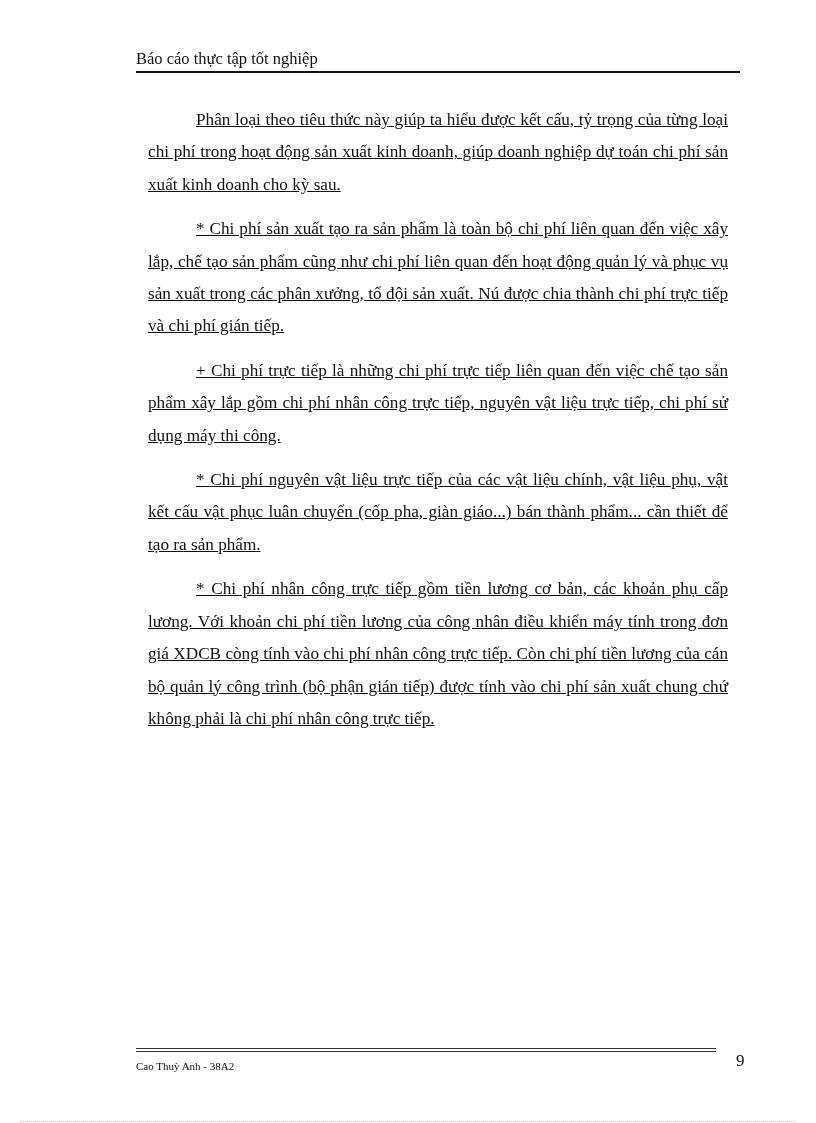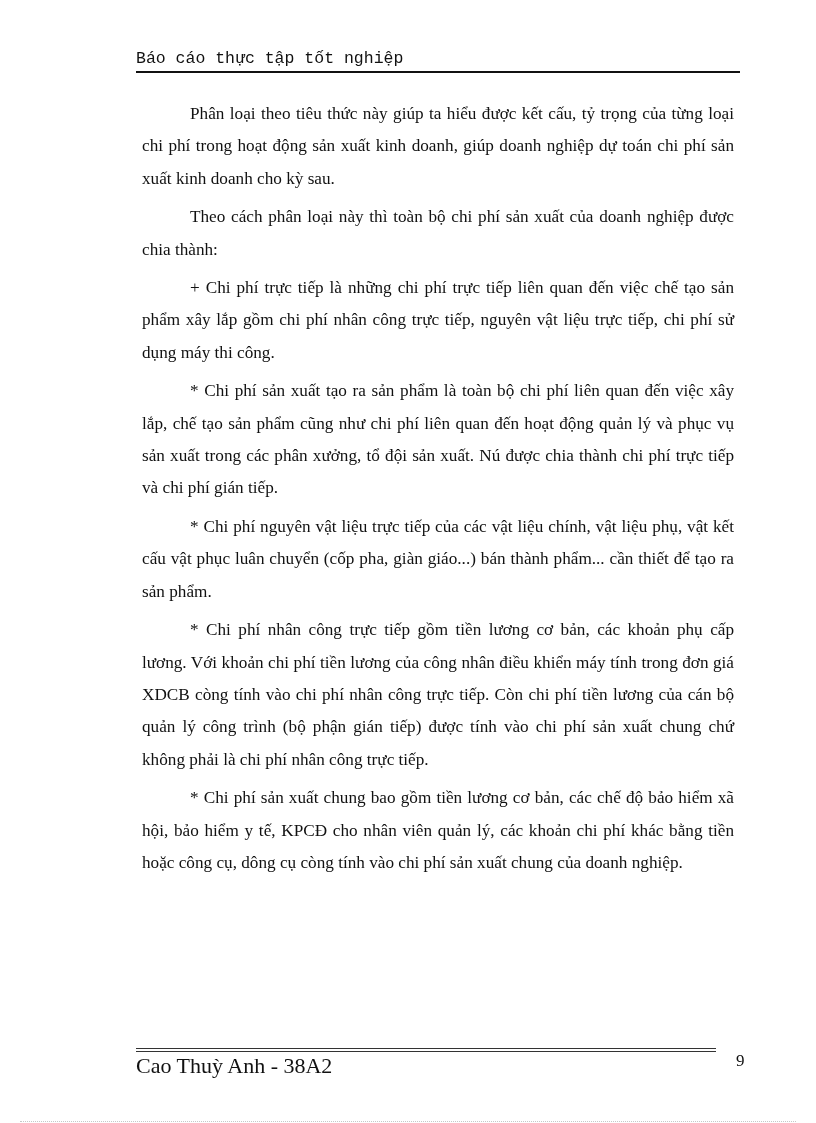--- a/index.html
+++ b/index.html
@@ -1,43 +1,41 @@
 <!DOCTYPE html>
 <html><head>
   <meta charset="utf-8">
   <style>
     html, body { margin: 0; padding: 0; background: #ffffff; }
     body { width: 816px; height: 1123px; position: relative; overflow: hidden;
            font-family: "Liberation Serif", "DejaVu Serif", serif; color: #111; }
-    .header { position: absolute; left: 136px; top: 48px; width: 604px; font-family: Liberation Mono, monospace; }
+    .header { position: absolute; left: 136px; top: 48px; width: 604px; }
     .header-title { font-size: 16.5px; line-height: 22px; display: block; }
     .header-rule { position: absolute; left: 0; top: 23px; width: 604px; height: 2px; background: #111; }
     .body { position: absolute; left: 136px; top: 92px; width: 604px; font-size: 17.2px; line-height: 32.4px; }
-    .para { margin: 6px; text-align: justify; text-align-last: left; text-indent: 48px; }
+    .para { margin: 12px; text-align: justify; text-align-last: left; text-indent: 48px; text-decoration: underline; }
     .para.heading { font-style: italic; }
     .footer-rule { position: absolute; left: 136px; top: 1048px; width: 580px; height: 4px;
                    border-top: 1.5px solid #333; border-bottom: 1.5px solid #333; box-sizing: border-box; }
-    .footer-author { position: absolute; left: 136px; top: 1056px; font-size: 22px; line-height: 20px; }
+    .footer-author { position: absolute; left: 136px; top: 1056px; font-size: 11px; line-height: 20px; }
     .page-number { position: absolute; left: 736px; top: 1051px; font-size: 17px; line-height: 20px; }
     .page-edge { position: absolute; left: 20px; top: 1121px; width: 776px; height: 0; border-top: 1px dotted #c8c8c8; }
   </style>
 </head>
 <body>
 
 <div class="header">
   <span class="header-title">Báo cáo thực tập tốt nghiệp</span>
   <div class="header-rule"></div>
 </div>
 
 <div class="body">
   <p class="para">Phân loại theo tiêu thức này giúp ta hiểu được kết cấu, tỷ trọng của từng loại chi phí trong hoạt động sản xuất kinh doanh, giúp doanh nghiệp dự toán chi phí sản xuất kinh doanh cho kỳ sau.</p>
-  <p class="para">Theo cách phân loại này thì toàn bộ chi phí sản xuất của doanh nghiệp được chia thành:</p>
+  <p class="para">* Chi phí sản xuất tạo ra sản phẩm là toàn bộ chi phí liên quan đến việc xây lắp, chế tạo sản phẩm cũng như chi phí liên quan đến hoạt động quản lý và phục vụ sản xuất trong các phân xưởng, tổ đội sản xuất. Nú được chia thành chi phí trực tiếp và chi phí gián tiếp.</p>
   <p class="para">+ Chi phí trực tiếp là những chi phí trực tiếp liên quan đến việc chế tạo sản phẩm xây lắp gồm chi phí nhân công trực tiếp, nguyên vật liệu trực tiếp, chi phí sử dụng máy thi công.</p>
-  <p class="para">* Chi phí sản xuất tạo ra sản phẩm là toàn bộ chi phí liên quan đến việc xây lắp, chế tạo sản phẩm cũng như chi phí liên quan đến hoạt động quản lý và phục vụ sản xuất trong các phân xưởng, tổ đội sản xuất. Nú được chia thành chi phí trực tiếp và chi phí gián tiếp.</p>
   <p class="para">* Chi phí nguyên vật liệu trực tiếp của các vật liệu chính, vật liệu phụ, vật kết cấu vật phục luân chuyển (cốp pha, giàn giáo...) bán thành phẩm... cần thiết để tạo ra sản phẩm.</p>
   <p class="para">* Chi phí nhân công trực tiếp gồm tiền lương cơ bản, các khoản phụ cấp lương. Với khoản chi phí tiền lương của công nhân điều khiển máy tính trong đơn giá XDCB còng tính vào chi phí nhân công trực tiếp. Còn chi phí tiền lương của cán bộ quản lý công trình (bộ phận gián tiếp) được tính vào chi phí sản xuất chung chứ không phải là chi phí nhân công trực tiếp.</p>
-  <p class="para">* Chi phí sản xuất chung bao gồm tiền lương cơ bản, các chế độ bảo hiểm xã hội, bảo hiểm y tế, KPCĐ cho nhân viên quản lý, các khoản chi phí khác bằng tiền hoặc công cụ, dông cụ còng tính vào chi phí sản xuất chung của doanh nghiệp.</p>
 </div>
 
 <div class="footer-rule"></div>
 <div class="footer-author">Cao Thuỳ Anh - 38A2</div>
 <div class="page-number">9</div>
 <div class="page-edge"></div>
 
 </body></html>

